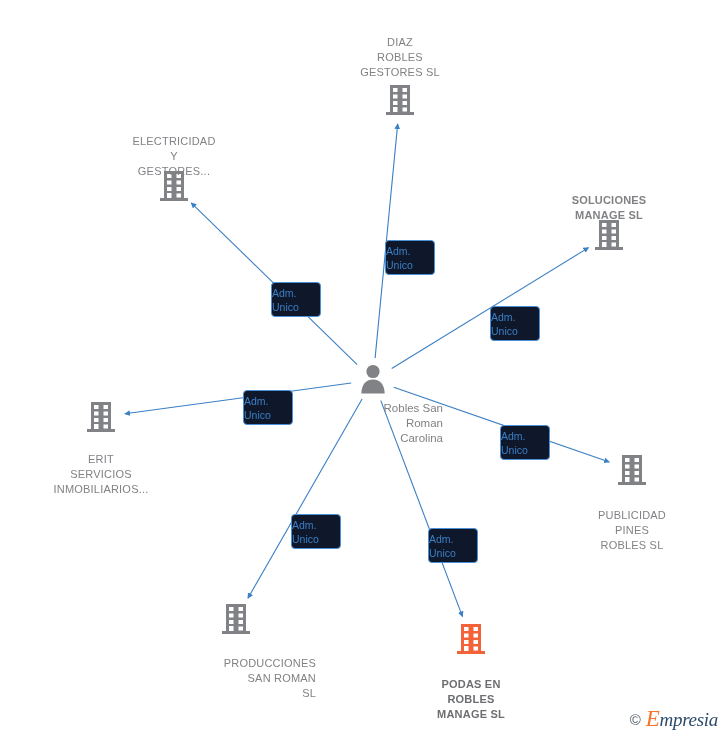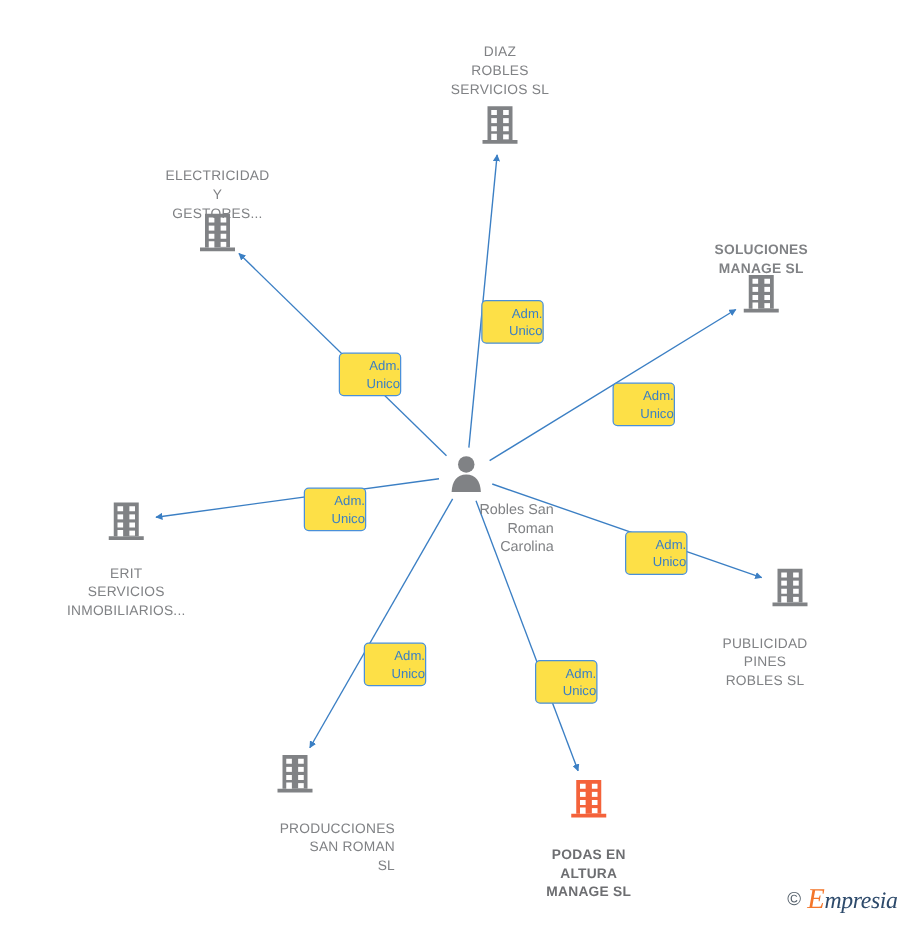--- a/index.html
+++ b/index.html
@@ -44,26 +44,26 @@
     font-size: 11.5px;
     line-height: 15px;
     color: #808285;
     white-space: pre-line;
   }
   .edge-label {
     position: absolute;
     box-sizing: border-box;
     border: 1px solid #4a90d9;
     border-radius: 4px;
-    background: #fde047;
+    background: #0f172a;
     color: #3b7fc4;
     font-family: "Liberation Sans", sans-serif;
     font-size: 10.5px;
     line-height: 14px;
-    text-align: right;
+    text-align: left;
     padding: 3px 0 2px 0;
     width: 50px;
     white-space: pre-line;
   }
   .building-icon, .person-icon {
     position: absolute;
   }
   .watermark {
     position: absolute;
     right: 10px;
@@ -127,21 +127,21 @@
         <rect x="17.5" y="4" width="4.5" height="4" fill="#fff"></rect>
         <rect x="8" y="10.5" width="4.5" height="4" fill="#fff"></rect>
         <rect x="17.5" y="10.5" width="4.5" height="4" fill="#fff"></rect>
         <rect x="8" y="17" width="4.5" height="4" fill="#fff"></rect>
         <rect x="17.5" y="17" width="4.5" height="4" fill="#fff"></rect>
         <rect x="8" y="23" width="4.5" height="5" fill="#fff"></rect>
         <rect x="17.5" y="23.5" width="4.5" height="4" fill="#fff"></rect>
       </svg></div>
     <div class="node-label" style="width: 160px; left: 320px; top: 35px;">DIAZ
 ROBLES
-SERVICIOS  SL</div>
+GESTORES  SL</div>
     <div class="building-icon" style="left: 159px; top: 170px; width: 30px; height: 32px;"><svg width="30" height="32" viewBox="0 0 30 32" xmlns="http://www.w3.org/2000/svg">
         <rect x="5" y="1" width="20" height="27" fill="#808285"></rect>
         <rect x="1" y="28" width="28" height="3" fill="#808285"></rect>
         <rect x="8" y="4" width="4.5" height="4" fill="#fff"></rect>
         <rect x="17.5" y="4" width="4.5" height="4" fill="#fff"></rect>
         <rect x="8" y="10.5" width="4.5" height="4" fill="#fff"></rect>
         <rect x="17.5" y="10.5" width="4.5" height="4" fill="#fff"></rect>
         <rect x="8" y="17" width="4.5" height="4" fill="#fff"></rect>
         <rect x="17.5" y="17" width="4.5" height="4" fill="#fff"></rect>
         <rect x="8" y="23" width="4.5" height="5" fill="#fff"></rect>
@@ -184,21 +184,21 @@
         <rect x="1" y="28" width="28" height="3" fill="#808285"></rect>
         <rect x="8" y="4" width="4.5" height="4" fill="#fff"></rect>
         <rect x="17.5" y="4" width="4.5" height="4" fill="#fff"></rect>
         <rect x="8" y="10.5" width="4.5" height="4" fill="#fff"></rect>
         <rect x="17.5" y="10.5" width="4.5" height="4" fill="#fff"></rect>
         <rect x="8" y="17" width="4.5" height="4" fill="#fff"></rect>
         <rect x="17.5" y="17" width="4.5" height="4" fill="#fff"></rect>
         <rect x="8" y="23" width="4.5" height="5" fill="#fff"></rect>
         <rect x="17.5" y="23.5" width="4.5" height="4" fill="#fff"></rect>
       </svg></div>
-    <div class="node-label" style="width: 160px; left: 532px; top: 508px;">PUBLICIDAD
+    <div class="node-label" style="width: 160px; left: 552px; top: 508px;">PUBLICIDAD
 PINES
 ROBLES  SL</div>
     <div class="building-icon" style="left: 221px; top: 603px; width: 30px; height: 32px;"><svg width="30" height="32" viewBox="0 0 30 32" xmlns="http://www.w3.org/2000/svg">
         <rect x="5" y="1" width="20" height="27" fill="#808285"></rect>
         <rect x="1" y="28" width="28" height="3" fill="#808285"></rect>
         <rect x="8" y="4" width="4.5" height="4" fill="#fff"></rect>
         <rect x="17.5" y="4" width="4.5" height="4" fill="#fff"></rect>
         <rect x="8" y="10.5" width="4.5" height="4" fill="#fff"></rect>
         <rect x="17.5" y="10.5" width="4.5" height="4" fill="#fff"></rect>
         <rect x="8" y="17" width="4.5" height="4" fill="#fff"></rect>
@@ -215,21 +215,21 @@
         <rect x="8" y="4" width="4.5" height="4" fill="#fff"></rect>
         <rect x="17.5" y="4" width="4.5" height="4" fill="#fff"></rect>
         <rect x="8" y="10.5" width="4.5" height="4" fill="#fff"></rect>
         <rect x="17.5" y="10.5" width="4.5" height="4" fill="#fff"></rect>
         <rect x="8" y="17" width="4.5" height="4" fill="#fff"></rect>
         <rect x="17.5" y="17" width="4.5" height="4" fill="#fff"></rect>
         <rect x="8" y="23" width="4.5" height="5" fill="#fff"></rect>
         <rect x="17.5" y="23.5" width="4.5" height="4" fill="#fff"></rect>
       </svg></div>
     <div class="node-label highlight" style="width: 160px; left: 391px; top: 677px;">PODAS EN
-ALTURA
+ROBLES
 MANAGE  SL</div>
   </div>
 <div id="labels-layer">
     <div class="edge-label" style="left: 385px; top: 240px;">Adm.
 Unico</div>
     <div class="edge-label" style="left: 271px; top: 282px;">Adm.
 Unico</div>
     <div class="edge-label" style="left: 490px; top: 306px;">Adm.
 Unico</div>
     <div class="edge-label" style="left: 243px; top: 390px;">Adm.

